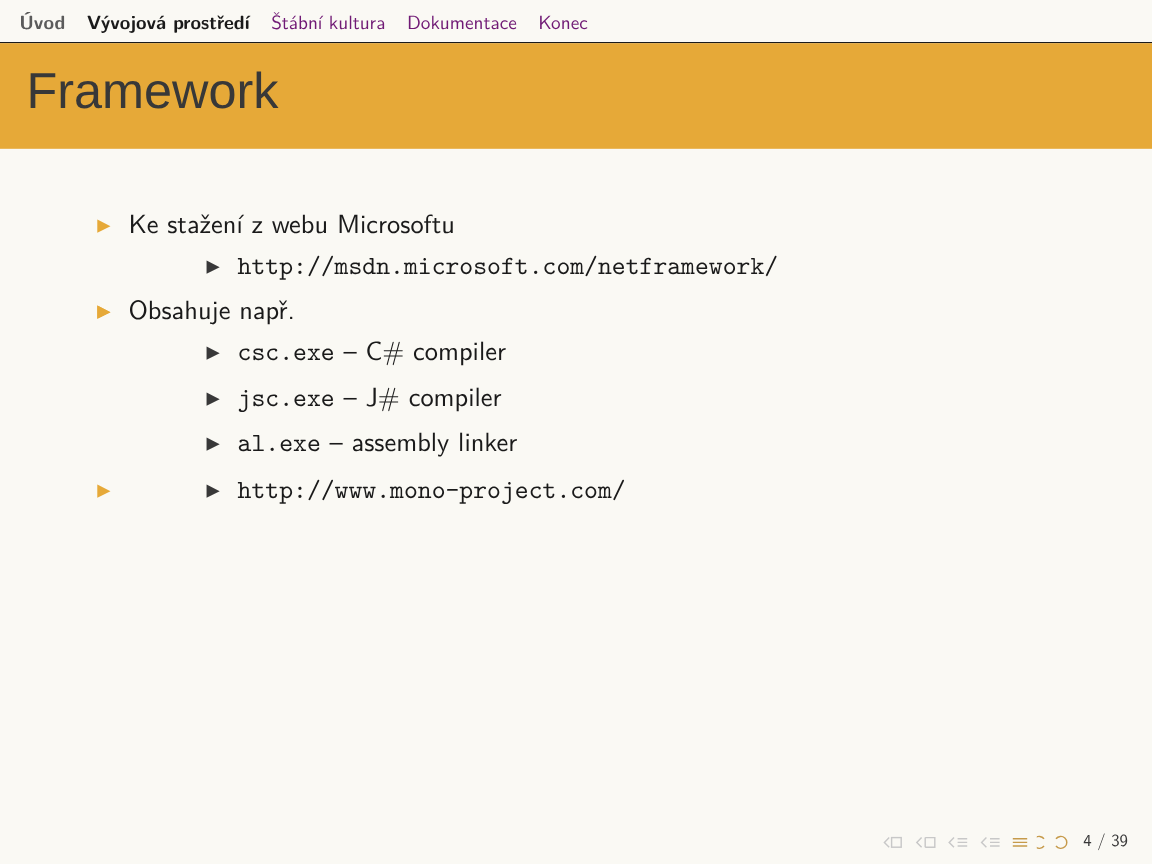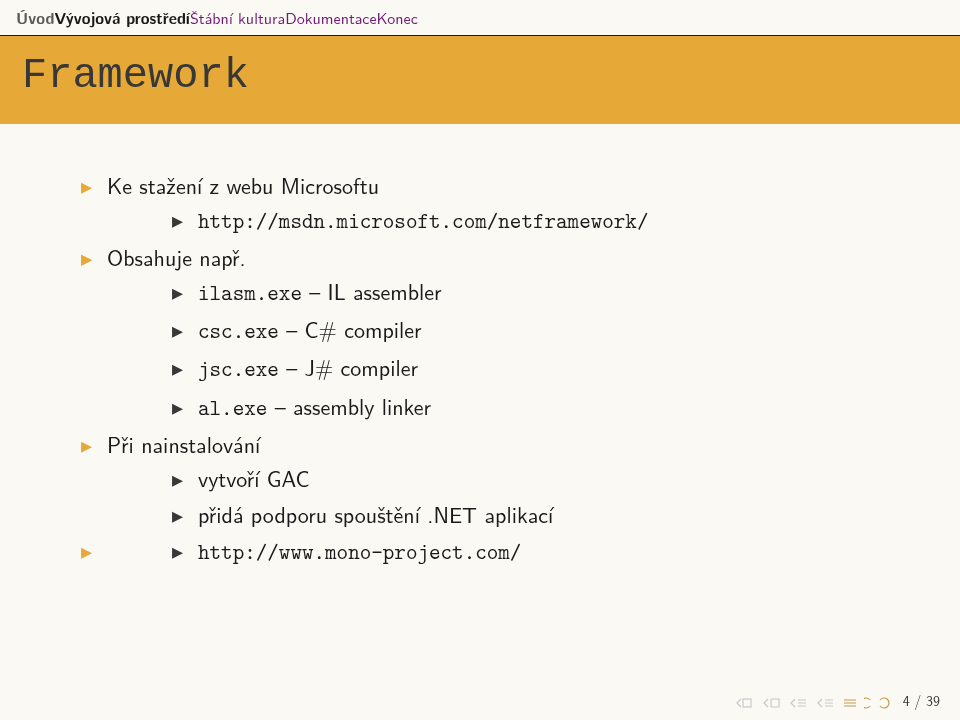--- a/index.html
+++ b/index.html
@@ -6,37 +6,38 @@
     body {
       width: 960px;
       height: 720px;
       background: #faf9f4;
       font-family: "Latin Modern Sans", "Computer Modern Sans", Helvetica, Arial, sans-serif;
       position: relative;
       overflow: hidden;
     }
     .navbar {
       display: flex;
+      gap: 18px;
       padding: 6px 16px 6px 16px;
       font-size: 16px;
       color: #c69a4a;
     }
     .nav-item { color: #701a75; }
     .nav-item.active { color: #1a1a1a; font-weight: bold; }
     .nav-item.semi { color: #5b5b5b; font-weight: bold; }
     hr.nav-rule { border: none; border-top: 1px solid #1a1a1a; margin: 0 0 0 0; }
     .title-bar {
       background: #e6a938;
       padding: 16px 22px 24px 22px;
     }
     .title {
       font-size: 42px;
       color: #383838;
       font-weight: normal;
-      font-family: Liberation Mono, monospace;
+      font-family: Liberation Sans, sans-serif;
     }
     .content {
       padding: 44px 40px 20px 40px;
       font-size: 22px;
       color: #1a1a1a;
       line-height: 1.55;
     }
     ul.lvl1 { list-style: none; padding-left: 28px; }
     ul.lvl2 { list-style: none; padding-left: 52px; }
     ul.lvl1 > li, ul.lvl2 > li { position: relative; padding-left: 0; margin-bottom: 2px; margin-left: 39px; }
@@ -96,31 +97,23 @@
         <li>
           <span class="tt">http://msdn.microsoft.com/netframework/</span>
         </li>
       </ul>
     </li>
     <li>
     </li>
     <li>
       <span>Obsahuje např.</span>
       <ul class="lvl2">
-        <li><span class="tt">ilasm.exe</span><span> – IL assembler</span></li>
         <li><span class="tt">csc.exe</span><span> – C# compiler</span></li>
         <li><span class="tt">jsc.exe</span><span> – J# compiler</span></li>
         <li><span class="tt">al.exe</span><span> – assembly linker</span></li>
-      </ul>
-    </li>
-    <li>
-      <span>Při nainstalování</span>
-      <ul class="lvl2">
-        <li><span>vytvoří GAC</span></li>
-        <li><span>přidá podporu spouštění .NET aplikací</span></li>
       </ul>
     </li>
     <li>
       <ul class="lvl2">
         <li><span class="tt">http://www.mono-project.com/</span></li>
       </ul>
     </li>
   </ul>
 </div>
 

